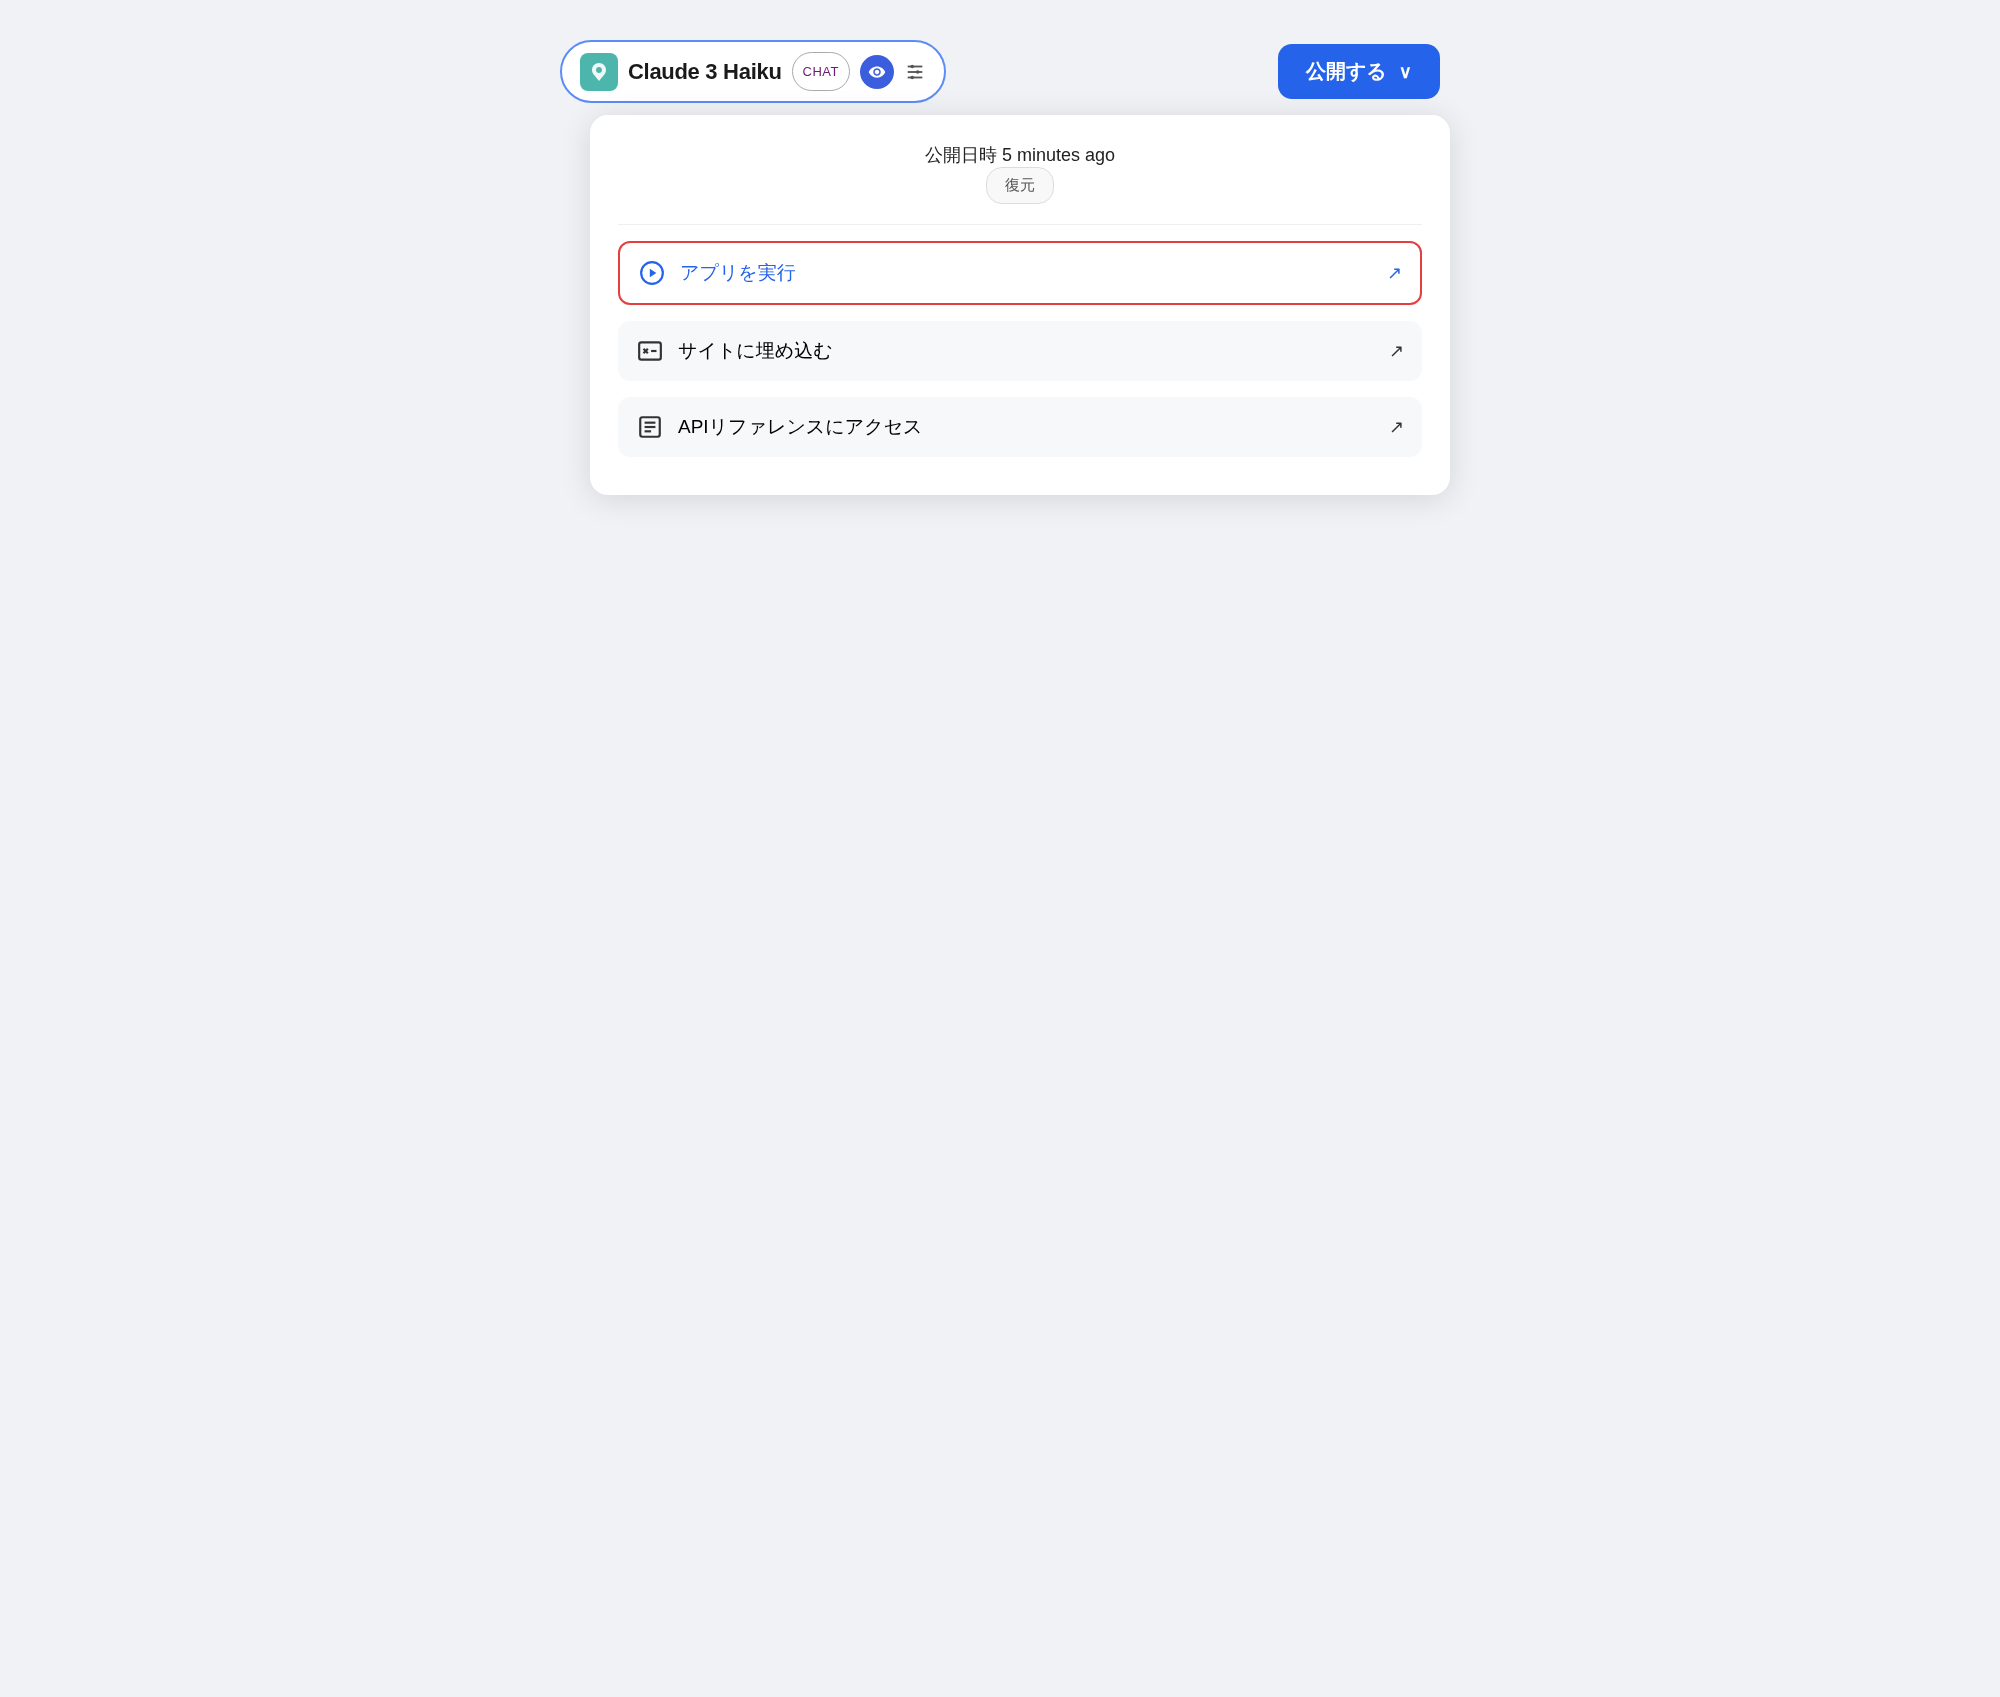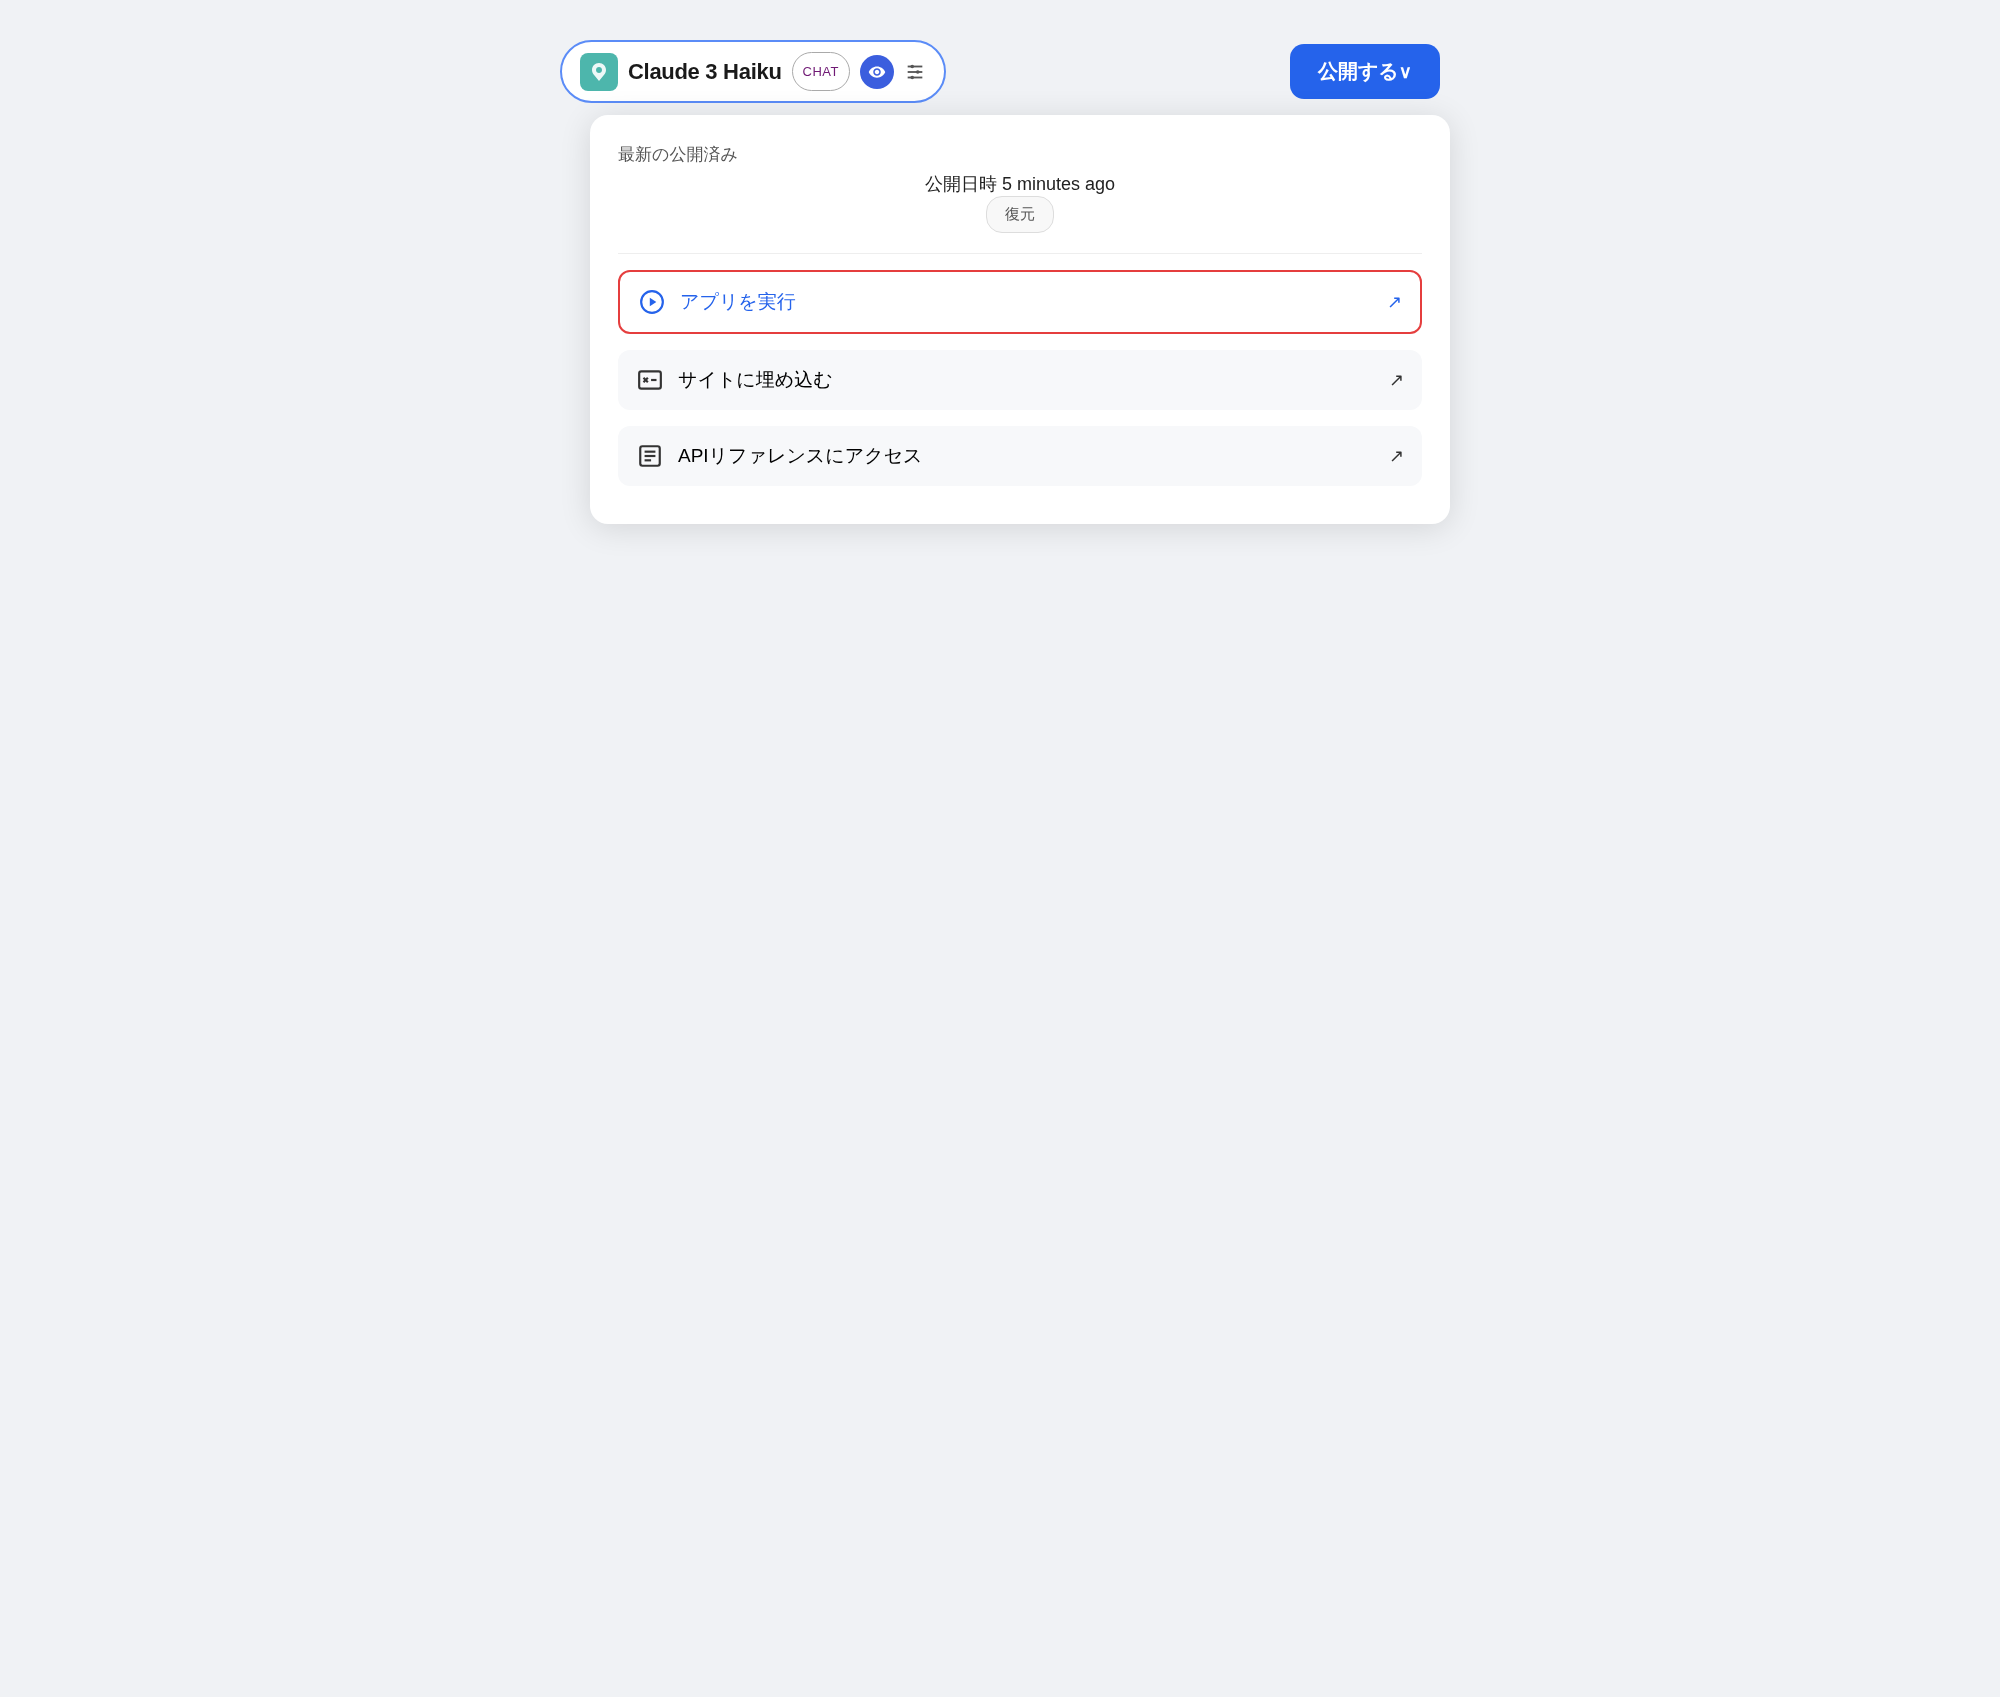--- a/index.html
+++ b/index.html
@@ -107,21 +107,21 @@
       background: #2563eb;
       color: white;
       border: none;
       border-radius: 14px;
       padding: 14px 28px;
       font-size: 20px;
       font-weight: 600;
       cursor: pointer;
       display: flex;
       align-items: center;
-      gap: 0;
+      gap: 12px;
       white-space: nowrap;
     }
 
     .publish-btn .chevron {
       font-size: 18px;
     }
 
     
     .dropdown-panel {
       background: #fff;
@@ -280,21 +280,20 @@
     </div>
 
     <button class="publish-btn">
       <span>公開する</span>
       <span class="chevron">∨</span>
     </button>
   </div>
 
   <div class="dropdown-panel">
     
-    <div class="published-label">最新の公開済み</div>
     <div class="published-time-row">
       <span class="published-time">公開日時 5 minutes ago</span>
       <button class="restore-btn">復元</button>
     </div>
 
     
 
     <div class="divider"></div>
 
     

